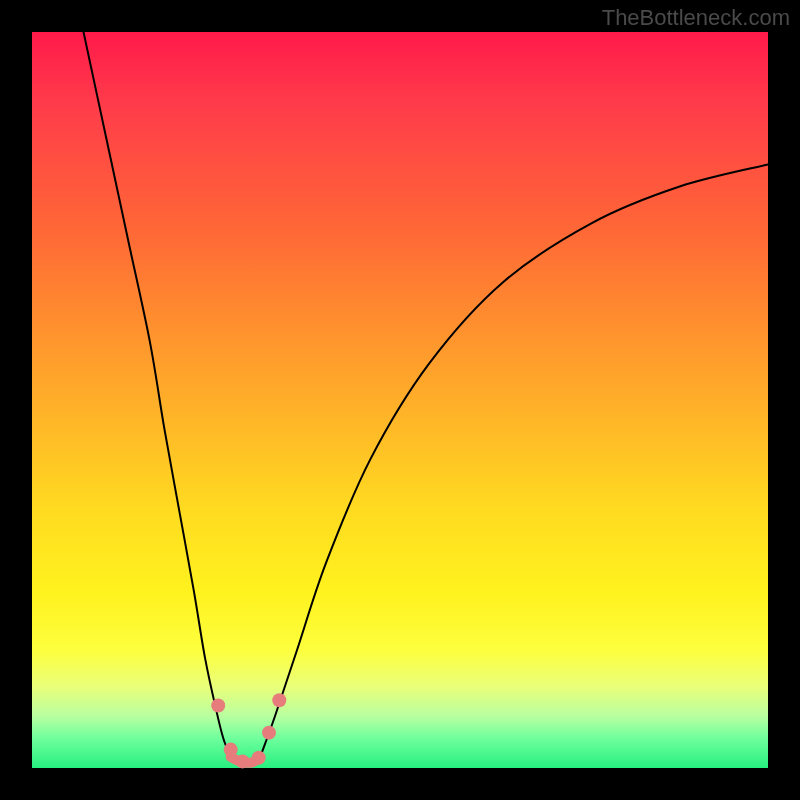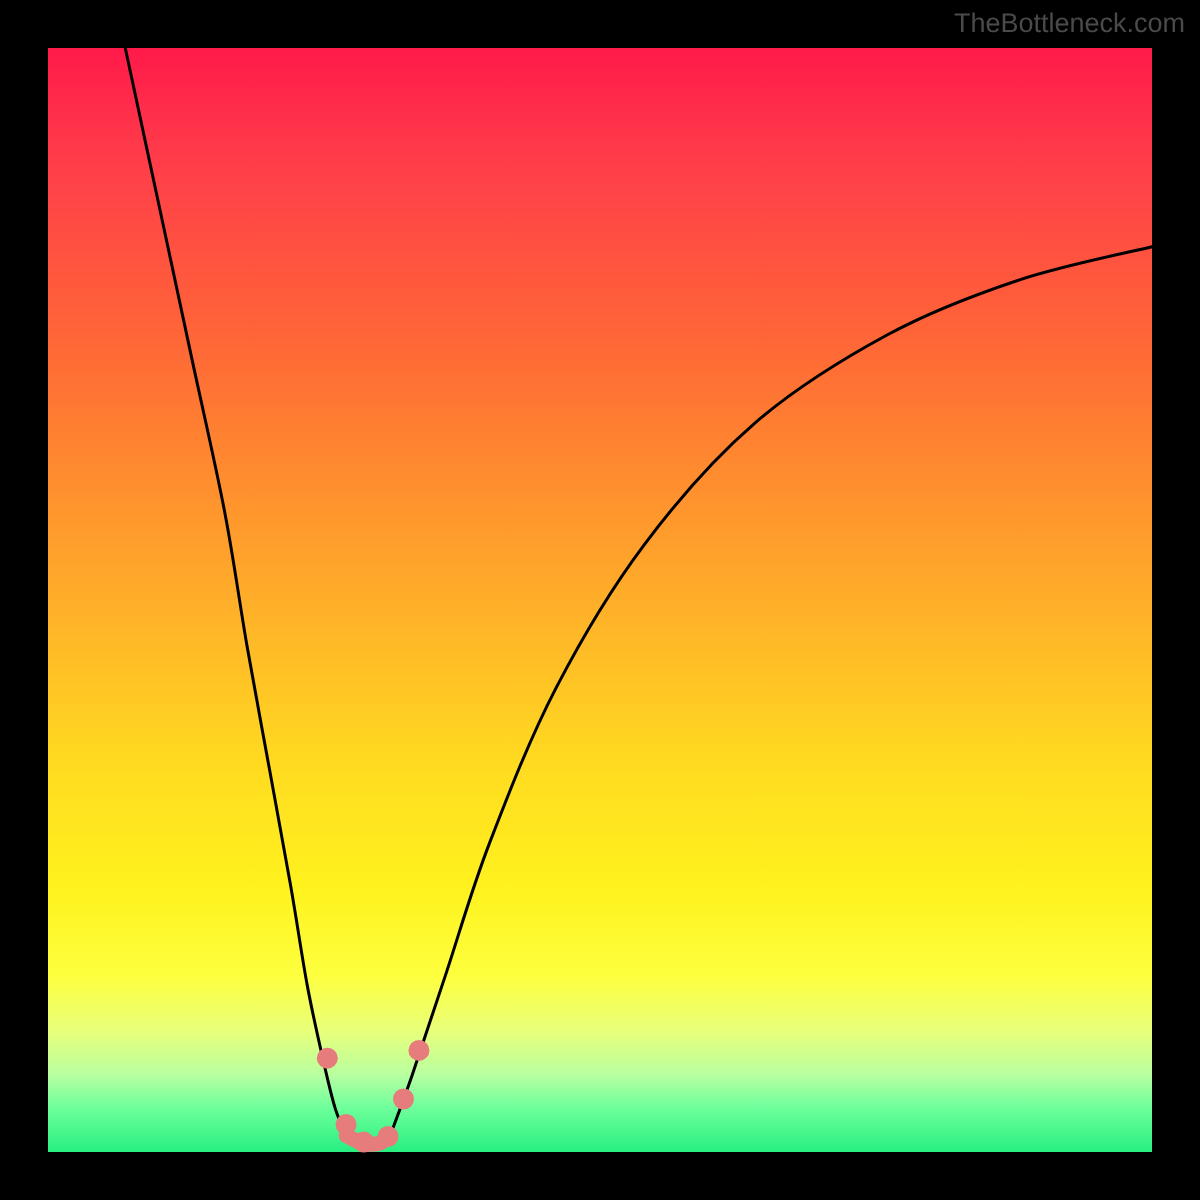--- a/index.html
+++ b/index.html
@@ -14,21 +14,21 @@
     position: relative;
     width: 800px;
     height: 800px;
     background: #000;
   }
   .watermark {
     position: absolute;
     top: 5px;
     right: 10px;
     font-family: Arial, Helvetica, sans-serif;
-    font-size: 18px;
+    font-size: 22px;
     color: #4a4a4a;
     z-index: 10;
   }
   .plot-area {
     position: absolute;
     left: 32px;
     top: 32px;
     width: 736px;
     height: 736px;
     

